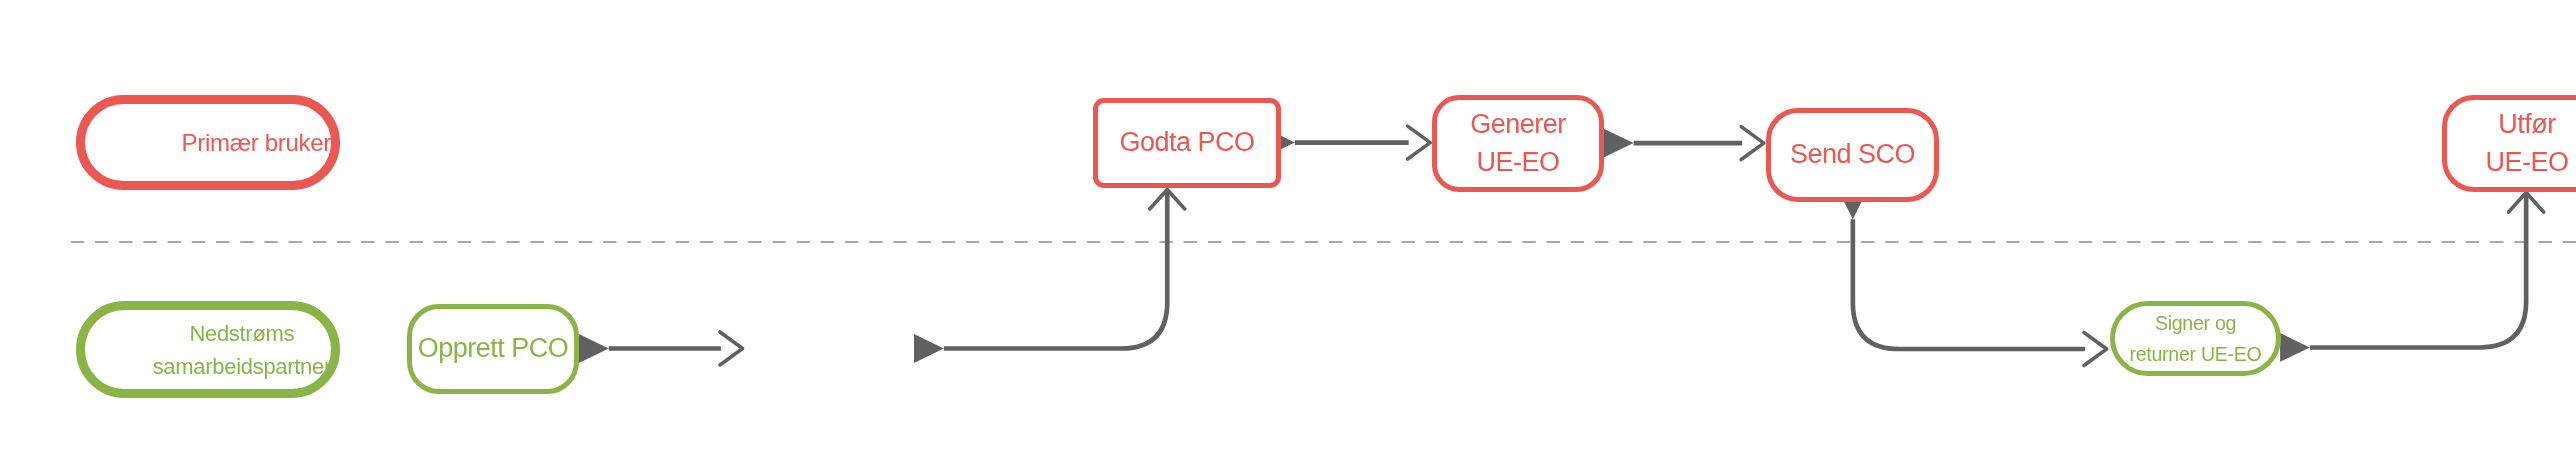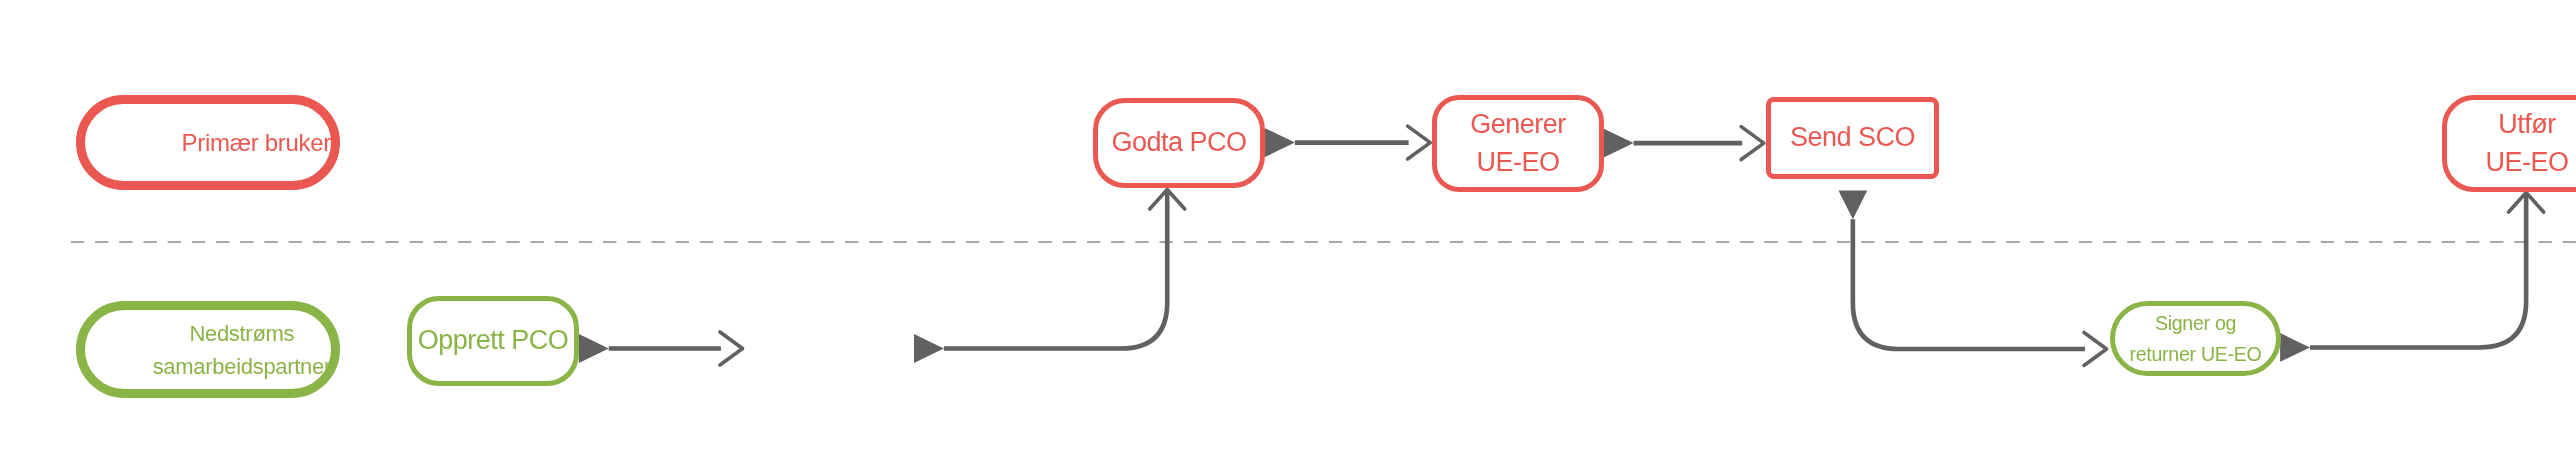--- a/index.html
+++ b/index.html
@@ -42,25 +42,25 @@
   .proc{
     border:5.2px solid;
     border-radius:32px;
     font-size:27px;
     line-height:1.4;
     letter-spacing:-0.5px;
     font-weight:normal;
   }
   .proc.red{border-color:var(--red);color:var(--red);}
   .proc.green{border-color:var(--green);color:var(--green);}
-  .n-opprett {left:407px; top:296px;width:172px;height:90px;justify-content:center;}
+  .n-opprett {left:407px; top:304px;width:172px;height:90px;justify-content:center;}
   .n-sendinn {left:743px;top:304px;width:171px;height:90px;}
-  .n-godta   {left:1093px;top:98px;width:172px;height:90px;}
+  .n-godta   {left:1093px;top:98px;width:188px;height:90px;border-radius:11px;}
   .n-generer {left:1432px;top:95px;width:172px;height:97px;border-radius:27px;}
-  .n-sendsco {left:1766px;top:97px;width:173px;height:82px;border-radius:8px;}
+  .n-sendsco {left:1766px;top:108px;width:173px;height:94px;}
   .n-signer  {left:2110px;top:301px;width:171px;height:75px;border-radius:41px;font-size:19.6px;letter-spacing:-0.3px;line-height:1.55;}
   .n-utfor   {left:2442px;top:95px;width:170px;height:97px;}
 </style>
 </head>
 <body>
 
 <div class="canvas">
 
   <svg class="edges" width="2755" height="454" viewBox="0 0 5347 882" fill="none" xmlns="http://www.w3.org/2000/svg">
 

